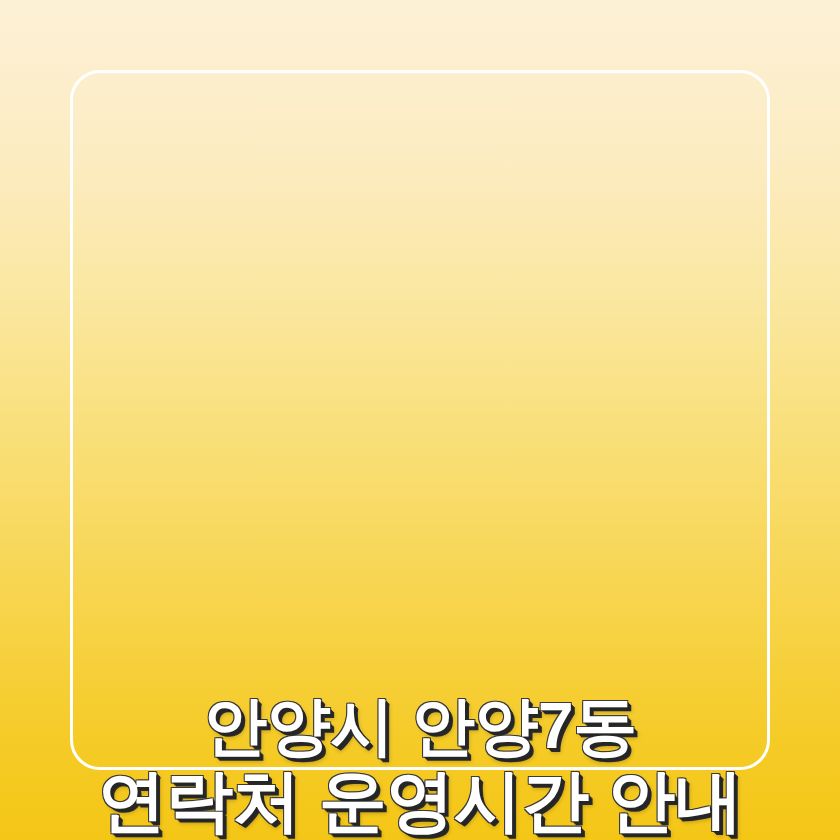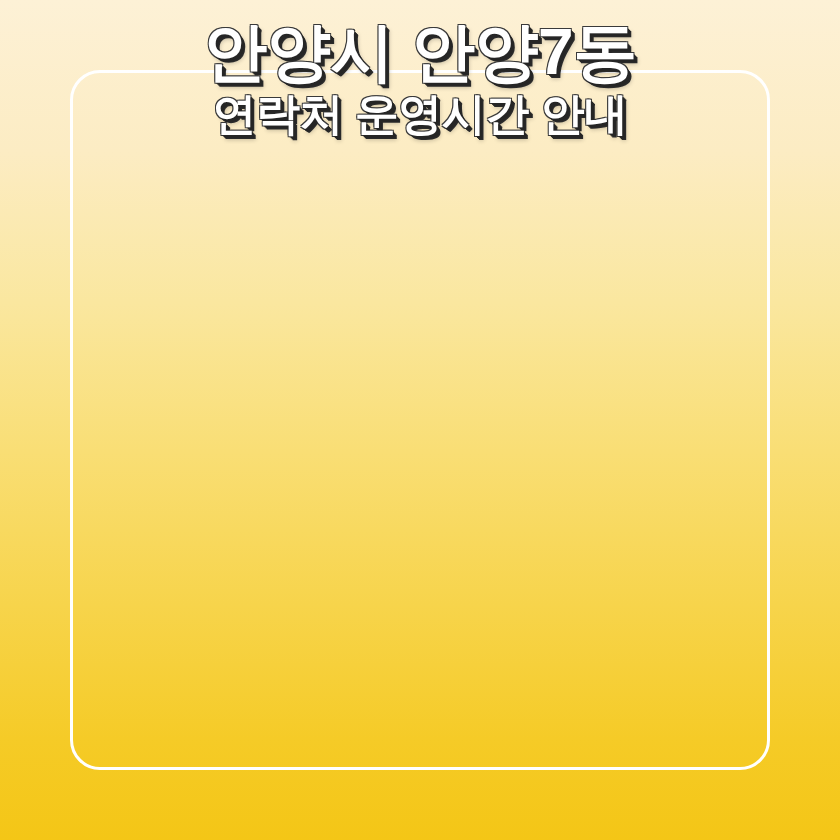--- a/index.html
+++ b/index.html
@@ -50,23 +50,23 @@
   
   .headline {
     position: absolute;
     left: 0;
     top: 0;
     width: 840px;
     height: 840px;
     display: flex;
     flex-direction: column;
     align-items: center;
-    justify-content: flex-start;
+    justify-content: flex-end;
     text-align: center;
-    padding: 16px 84px;
+    padding: 0 84px;
     box-sizing: border-box;
   }
 
   .headline-line {
     display: block;
     width: 100%;
     font-family: "Liberation Sans", "DejaVu Sans", sans-serif;
     font-weight: 700;
     font-size: 65px;
     line-height: 1.14;
@@ -79,21 +79,21 @@
        3px  3px 0 #262626,
        4px  4px 0 #2b2b2b,
       -1px -1px 0 #3a3a3a,
        1px -1px 0 #3a3a3a,
       -1px  1px 0 #3a3a3a,
        4px  5px 4px rgba(0,0,0,0.22);
   }
 
   .headline-line.line-1 { font-size: 64px; }
   .headline-line.line-2 { font-size: 65px; }
-  .headline-line.line-3 { font-size: 44px; }
+  .headline-line.line-3 { font-size: 68px; }
 </style>
 </head>
 <body>
 
 <div class="thumbnail">
 
   <div class="inner-frame"></div>
 
   <div class="headline">
     <span class="headline-line line-1">안양시 안양7동</span>

